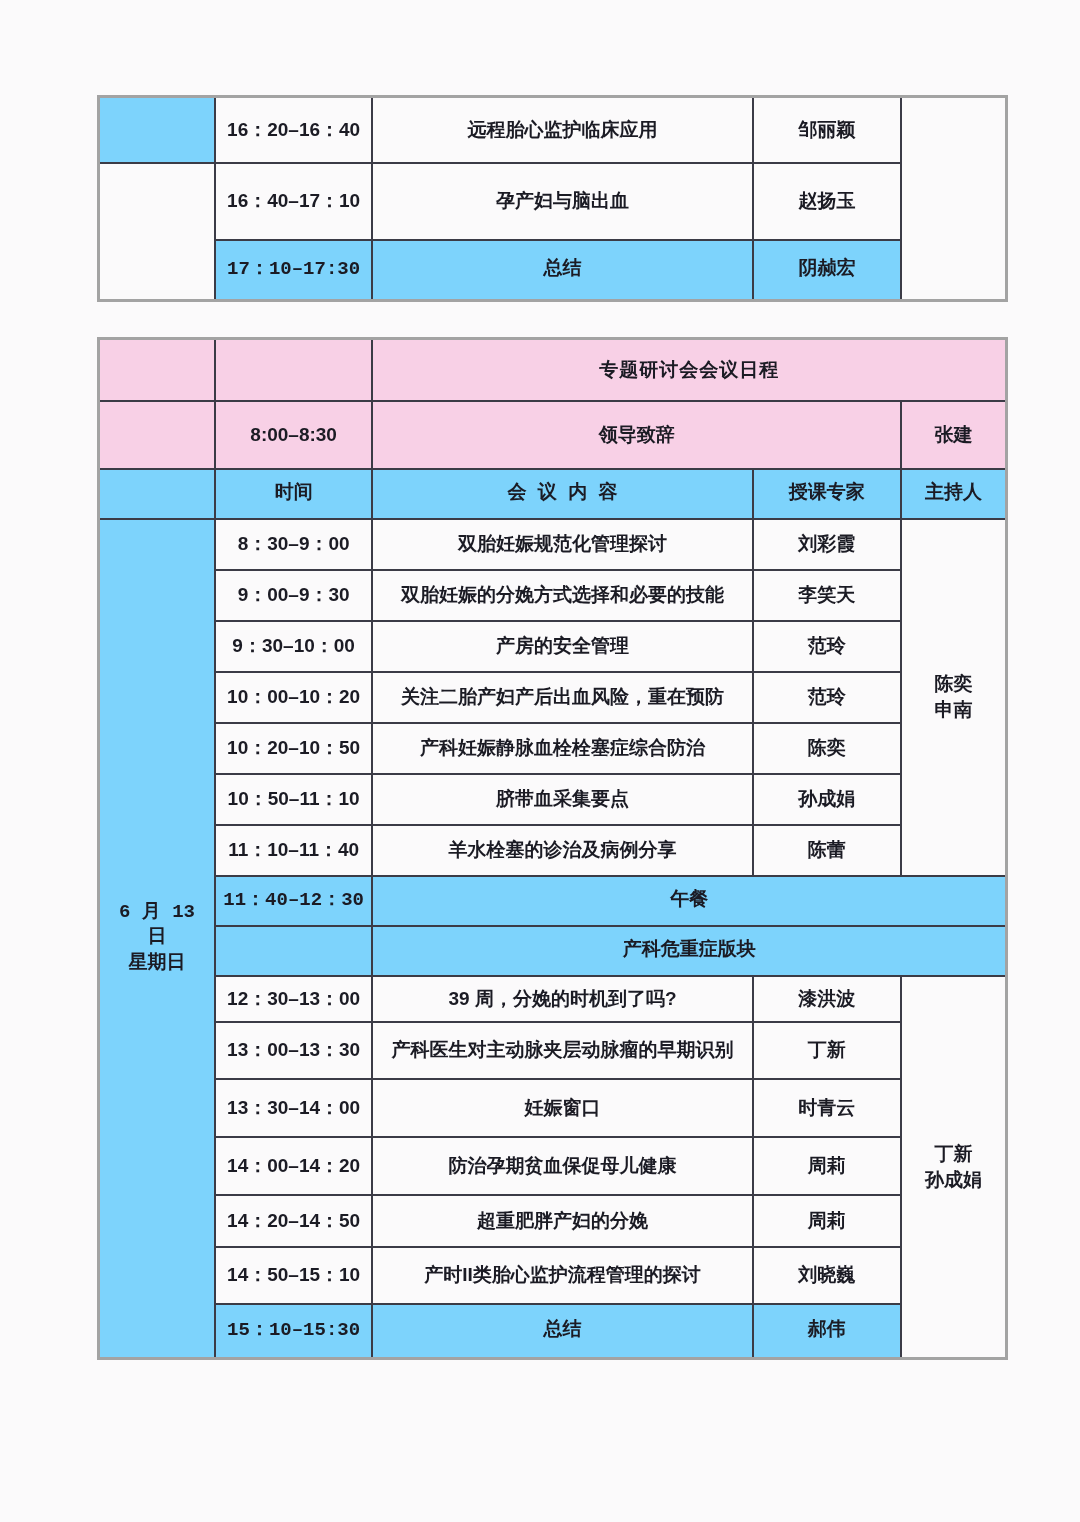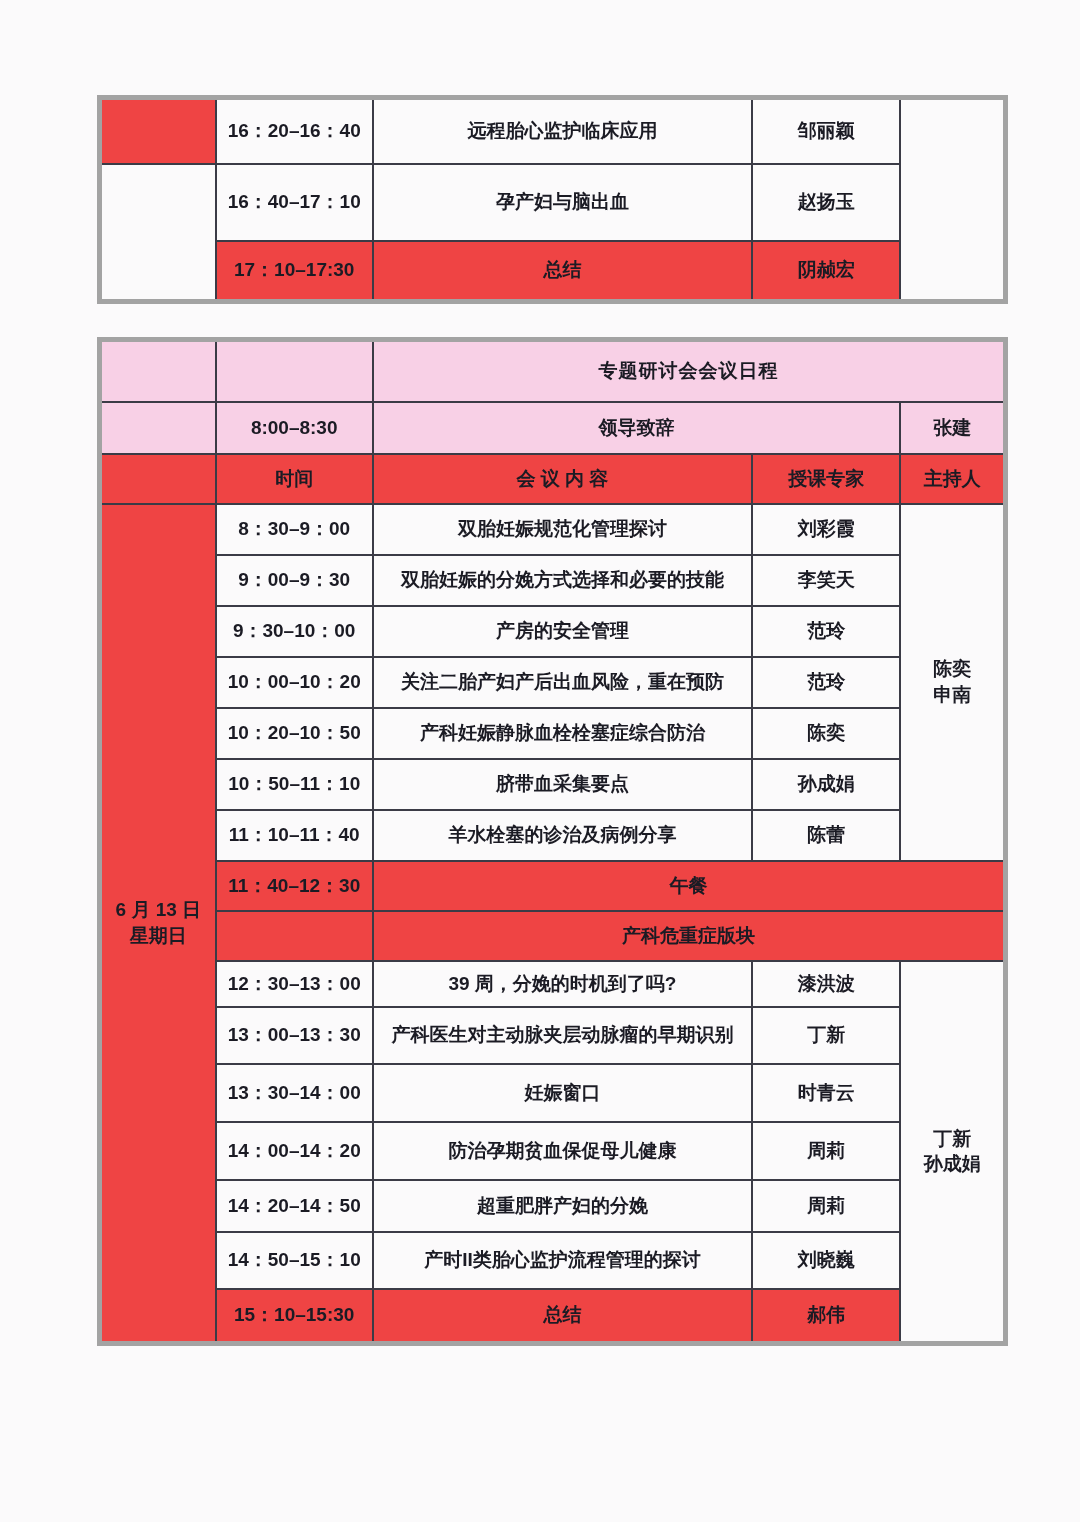--- a/index.html
+++ b/index.html
@@ -4,42 +4,42 @@
 <style>
   html,body{margin:0;padding:0;}
   body{
     width:1080px;height:1522px;background:#fbfafb;
     font-family:"Liberation Sans","DejaVu Sans",sans-serif;
     color:#1b1b24;
   }
   .page{position:relative;width:1080px;height:1522px;overflow:hidden;}
   table.tbl{
     position:absolute;border-collapse:collapse;table-layout:fixed;
-    border:5px solid #a3a3a3;
+    border:3px solid #a3a3a3;
   }
   .tbl td{
     border:2px solid #3b3b46;
     font-size:19px;font-weight:600;
     text-align:center;vertical-align:middle;
     padding:0 6px;overflow:hidden;line-height:1.35;
   }
   .tbl1{left:97px;top:95px;width:911px;border-top:2px solid #3b3b46;}
   .tbl2{left:97px;top:337px;width:911px;border-radius:8px;}
   .c1{width:116px}.c2{width:157px}.c3{width:379px}.c4{width:148px}.c5{width:105px}
   .pink{background:#f8d0e6;}
-  .blue{background:#ef4444;}
+  .blue{background:#7dd3fc;font-family:Liberation Mono, monospace;}
   .left{text-align:left;padding-left:14px;}
   .lname{text-align:left;padding-left:12px;margin-top:19px;}
   .title-cell{font-size:21px;font-weight:700;letter-spacing:1px;}
   .hdr{font-size:20px;font-weight:700;margin-left:14px;}
   .datecell{font-size:20px;font-weight:700;line-height:1.6;}
   .hostcell{font-size:19px;font-weight:600;line-height:1.8;}
   .thickb{border-bottom:4px solid #15151c;}
   .r66{height:66px}.r67{height:77px}.r61{height:61px}
-  .h62{height:62px}.h60{height:52px}.h50{height:50px}.h51{height:51px}
+  .h62{height:62px}.h60{height:68px}.h50{height:50px}.h51{height:51px}
   .h46{height:46px}.h57{height:57px}.h58{height:58px}.h52{height:52px}.h55{height:55px}
 </style>
 </head>
 <body>
 
 <div class="page">
 
   <table class="tbl tbl1">
     <colgroup>
         <col class="c1">

